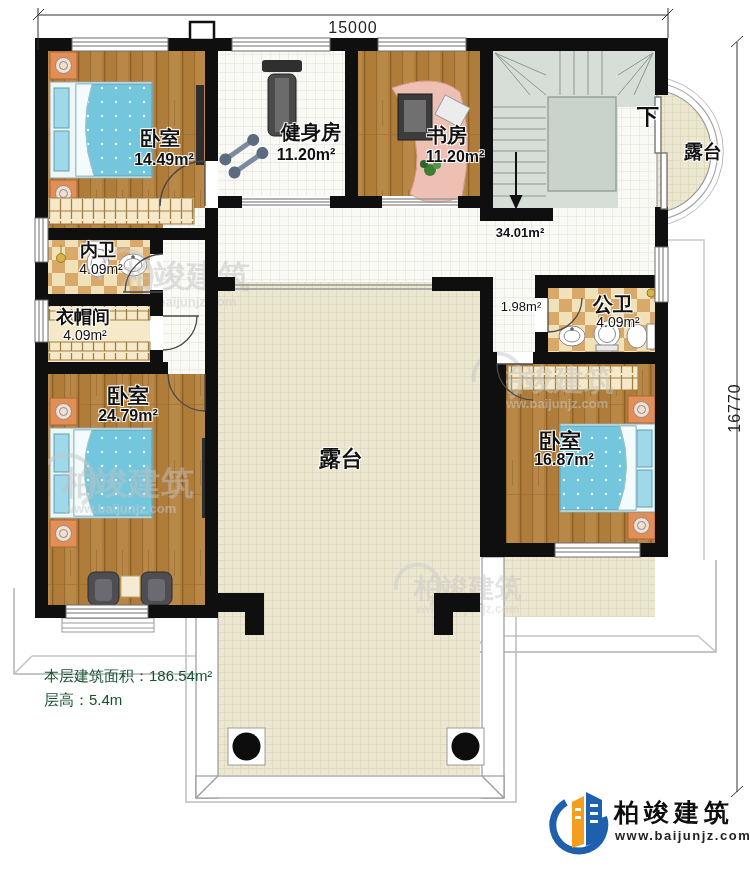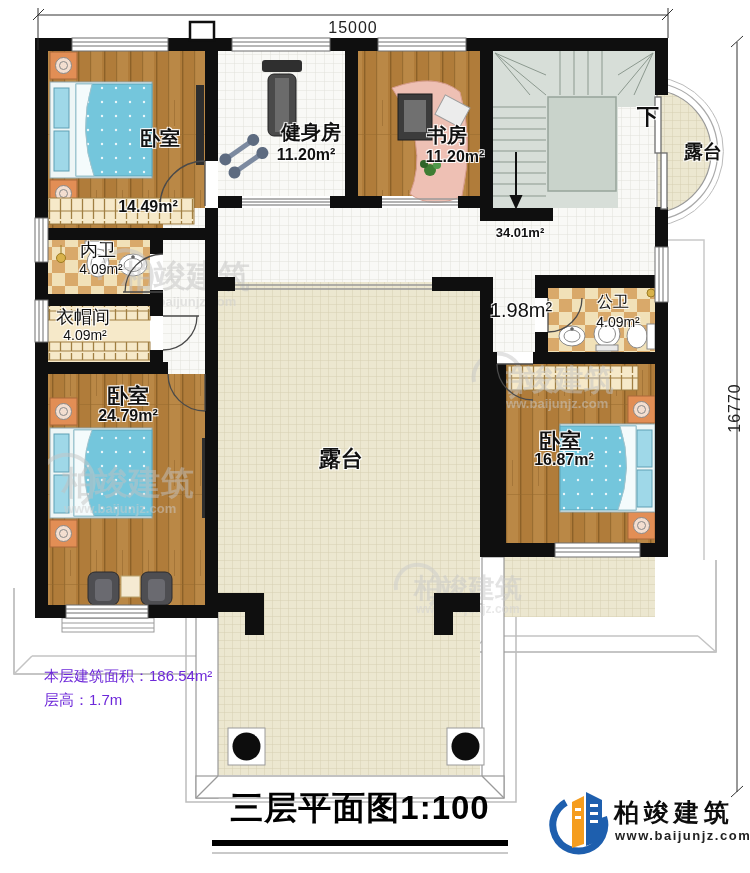--- a/index.html
+++ b/index.html
@@ -5,25 +5,25 @@
   html,body{margin:0;padding:0;background:#ffffff;}
   body{font-family:"Liberation Sans","DejaVu Sans",sans-serif;}
   #plan{position:relative;width:750px;height:873px;background:#fff;overflow:hidden;}
   #plan svg{position:absolute;left:0;top:0;}
   .lbl{position:absolute;color:#111;white-space:nowrap;line-height:1;
        text-shadow:-1px -1px 0 rgba(255,255,255,.85),1px -1px 0 rgba(255,255,255,.85),
                    -1px 1px 0 rgba(255,255,255,.85),1px 1px 0 rgba(255,255,255,.85);}
   .ctr{transform:translateX(-50%);}
   .room-name{font-weight:700;font-size:20px;}
   .room-area{font-weight:700;font-size:16px;}
-  .small-name{font-weight:400;font-size:18px;}
+  .small-name{font-weight:700;font-size:18px;}
   .small-area{font-weight:400;font-size:14px;}
   .dim{font-size:16px;font-weight:400;letter-spacing:1px;text-shadow:none;color:#222;}
   .dim-right{transform:rotate(-90deg);transform-origin:center;}
-  .note{font-size:15px;color:#6d28d9;text-shadow:none;letter-spacing:0;}
+  .note{font-size:15px;color:#14532d;text-shadow:none;letter-spacing:0;}
   .title-block{position:absolute;left:212px;top:786px;width:296px;text-align:center;}
   .title-text{font-size:33px;font-weight:700;color:#000;letter-spacing:1px;}
   .title-rule{height:6px;background:#000;margin-top:9px;}
   .title-rule2{height:2px;background:#c9c9c9;margin-top:6px;}
   .logo{position:absolute;left:548px;top:788px;width:200px;}
   .logo-name{position:absolute;left:66px;top:8px;font-size:25px;font-weight:900;color:#0d0d0d;letter-spacing:5px;}
   .logo-url{position:absolute;left:67px;top:40px;font-size:13px;font-weight:700;color:#222;letter-spacing:1.5px;}
   .dn{font-weight:700;font-size:22px;}
 </style>
 </head>
@@ -414,60 +414,55 @@
     <line x1="737" y1="42" x2="737" y2="792"></line>
     <line x1="731" y1="47" x2="743" y2="36"></line>
         <line x1="731" y1="797" x2="743" y2="786"></line>
   </g>
 </svg>
 
 <div class="lbl dim ctr" style="left:353px;top:20px;text-align:right;">15000</div>
 <div class="lbl dim dim-right" style="left:705px;top:400px;width:60px;text-align:center;">16770</div>
 
 <div class="lbl room-name ctr" style="left:160px;top:128px;">卧室</div>
-<div class="lbl room-area ctr" style="left:148px;top:152px;margin-top:47px;">14.49m²</div>
+<div class="lbl room-area ctr" style="left:164px;top:152px;">14.49m²</div>
 
 <div class="lbl room-name ctr" style="left:303px;top:122px;padding-left:16px;">健身房</div>
 <div class="lbl room-area ctr" style="left:306px;top:147px;">11.20m²</div>
 
 <div class="lbl room-name ctr" style="left:447px;top:125px;">书房</div>
 <div class="lbl room-area ctr" style="left:455px;top:149px;">11.20m²</div>
 
 <div class="lbl dn ctr" style="left:648px;top:106px;">下</div>
 <div class="lbl room-name ctr" style="left:703px;top:142px;font-size:19px;">露台</div>
 
 <div class="lbl room-area ctr" style="left:520px;top:226px;font-size:13px;">34.01m²</div>
 
 <div class="lbl small-name ctr" style="left:98px;top:241px;">内卫</div>
 <div class="lbl small-area ctr" style="left:101px;top:262px;">4.09m²</div>
 
 <div class="lbl small-name ctr" style="left:83px;top:308px;">衣帽间</div>
 <div class="lbl small-area ctr" style="left:85px;top:328px;">4.09m²</div>
 
-<div class="lbl small-area ctr" style="left:521px;top:300px;font-size:20px;">1.98m²</div>
-
-<div class="lbl small-name ctr" style="left:613px;top:294px;font-size:16px;text-align:right;">公卫</div>
+<div class="lbl small-area ctr" style="left:521px;top:300px;font-size:13px;">1.98m²</div>
+
+<div class="lbl small-name ctr" style="left:613px;top:294px;font-size:20px;text-align:right;">公卫</div>
 <div class="lbl small-area ctr" style="left:618px;top:315px;">4.09m²</div>
 
 <div class="lbl room-name ctr" style="left:128px;top:385px;font-size:21px;">卧室</div>
 <div class="lbl room-area ctr" style="left:128px;top:408px;">24.79m²</div>
 
 <div class="lbl room-name ctr" style="left:560px;top:430px;font-size:21px;">卧室</div>
 <div class="lbl room-area ctr" style="left:564px;top:452px;">16.87m²</div>
 
 <div class="lbl room-name ctr" style="left:341px;top:448px;font-size:22px;">露台</div>
 
 <div class="lbl note" style="left:44px;top:668px;">本层建筑面积：186.54m²</div>
-<div class="lbl note" style="left:44px;top:692px;">层高：1.7m</div>
-
-<div class="title-block">
-  <div class="title-text">三层平面图1:100</div>
-  <div class="title-rule"></div>
-  <div class="title-rule2"></div>
-</div>
+<div class="lbl note" style="left:44px;top:692px;">层高：5.4m</div>
+
 
 <div class="logo">
   <svg width="64" height="68" viewBox="0 0 64 68">
     <path d="M14,50 A26,26 0 1 1 54,44" stroke="#1e5fae" stroke-width="7" fill="none" transform="rotate(-150 32 34)"></path>
     <polygon points="24,14 36,8 36,56 24,60" fill="#f59d1e"></polygon>
     <polygon points="38,4 54,12 54,52 38,58" fill="#1e5fae"></polygon>
     <rect x="42" y="16" width="8" height="3" fill="#fff"></rect>
     <rect x="42" y="24" width="8" height="3" fill="#fff"></rect>
     <rect x="42" y="32" width="8" height="3" fill="#fff"></rect>
     <rect x="27" y="20" width="6" height="3" fill="#fff"></rect>

